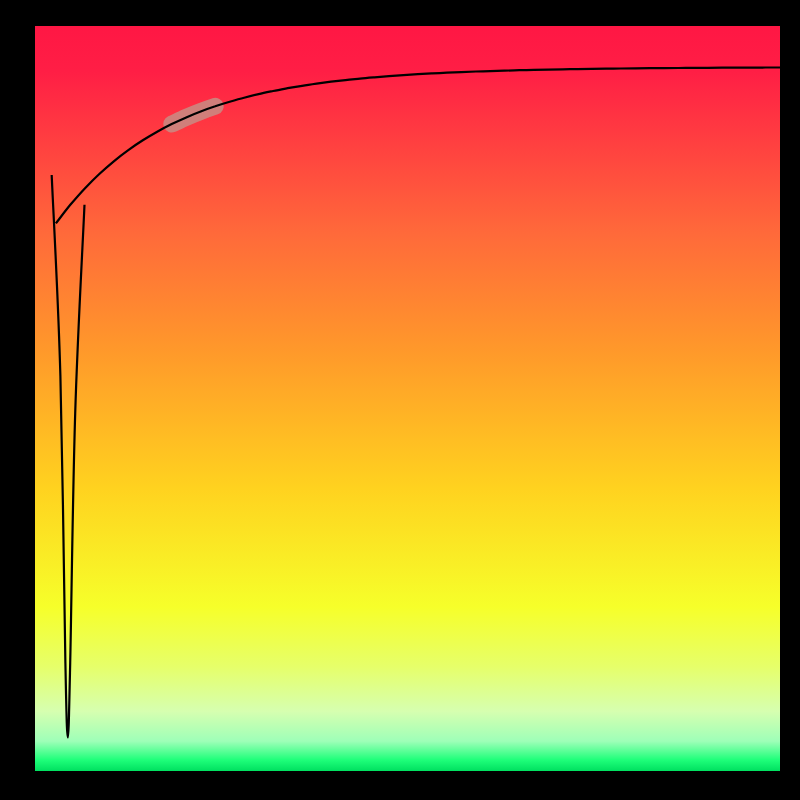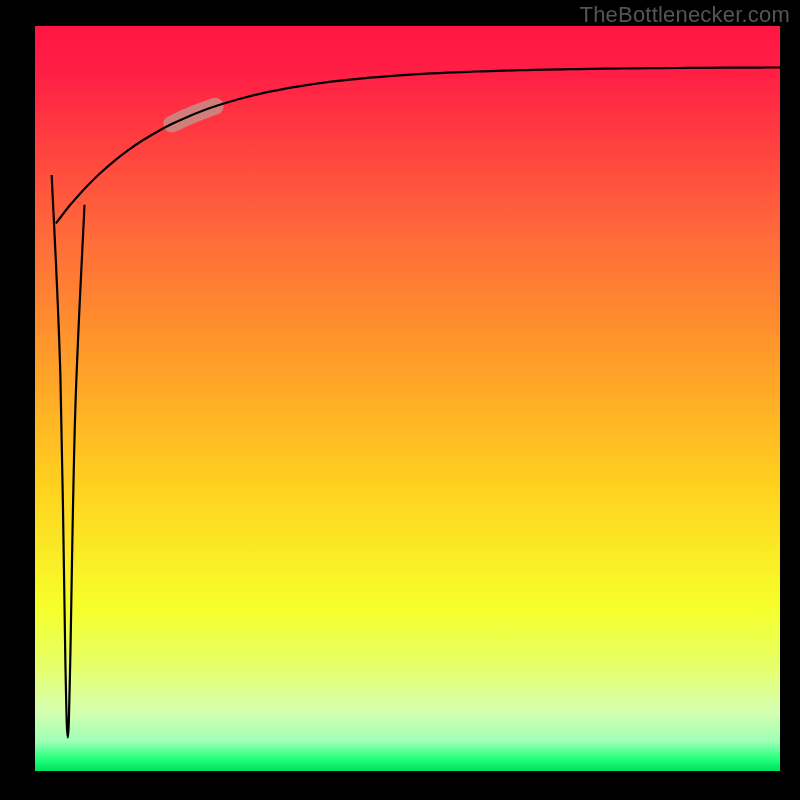--- a/index.html
+++ b/index.html
@@ -58,14 +58,13 @@
 
     <rect id="panel" fill="url(#bgGrad)" x="35" y="26" width="745" height="745"></rect>
 
     <path id="highlight" fill="none" stroke-linecap="round" d="M 171.7224 124.06892569423619 C 174.1 123.0, 181.4 119.5, 186.2 117.4 C 191.0 115.3, 195.9 113.3, 200.7 111.5 C 205.5 109.6, 212.8 107.1, 215.2 106.3" stroke="#c98a82" stroke-width="17" opacity="0.88"></path>
 
     <path id="curve" fill="none" stroke="#000000" stroke-width="2.2" d="M 55.86 223.42499999999998 C 58.3 220.3, 65.5 210.6, 70.3 204.8 C 75.2 199.0, 80.0 193.5, 84.8 188.4 C 89.7 183.3, 94.5 178.5, 99.3 174.0 C 104.1 169.5, 109.0 165.3, 113.8 161.3 C 118.6 157.3, 123.4 153.6, 128.3 150.1 C 133.1 146.6, 137.9 143.4, 142.8 140.3 C 147.6 137.2, 152.4 134.4, 157.2 131.7 C 162.1 129.0, 166.9 126.5, 171.7 124.1 C 176.5 121.7, 181.4 119.5, 186.2 117.4 C 191.0 115.3, 195.9 113.3, 200.7 111.5 C 205.5 109.6, 210.3 107.9, 215.2 106.3 C 220.0 104.6, 224.8 103.1, 229.7 101.7 C 234.5 100.3, 239.3 98.9, 244.1 97.7 C 249.0 96.4, 253.8 95.2, 258.6 94.1 C 263.4 93.0, 268.3 92.0, 273.1 91.0 C 277.9 90.0, 282.8 89.1, 287.6 88.2 C 292.4 87.4, 297.2 86.6, 302.1 85.8 C 306.9 85.0, 311.7 84.3, 316.6 83.6 C 321.4 83.0, 326.2 82.3, 331.0 81.7 C 335.9 81.2, 340.7 80.6, 345.5 80.1 C 350.3 79.5, 355.2 79.1, 360.0 78.6 C 364.8 78.1, 369.7 77.7, 374.5 77.3 C 379.3 76.9, 384.1 76.5, 389.0 76.1 C 393.8 75.8, 398.6 75.4, 403.4 75.1 C 408.3 74.8, 413.1 74.5, 417.9 74.2 C 422.8 73.9, 427.6 73.7, 432.4 73.4 C 437.2 73.2, 442.1 72.9, 446.9 72.7 C 451.7 72.5, 456.6 72.3, 461.4 72.1 C 466.2 71.9, 471.0 71.7, 475.9 71.5 C 480.7 71.4, 485.5 71.2, 490.3 71.1 C 495.2 70.9, 500.0 70.8, 504.8 70.6 C 509.7 70.5, 514.5 70.4, 519.3 70.2 C 524.1 70.1, 529.0 70.0, 533.8 69.9 C 538.6 69.8, 543.4 69.7, 548.3 69.6 C 553.1 69.5, 557.9 69.4, 562.8 69.3 C 567.6 69.2, 572.4 69.2, 577.2 69.1 C 582.1 69.0, 586.9 68.9, 591.7 68.9 C 596.6 68.8, 601.4 68.7, 606.2 68.7 C 611.0 68.6, 615.9 68.6, 620.7 68.5 C 625.5 68.4, 630.3 68.4, 635.2 68.4 C 640.0 68.3, 644.8 68.3, 649.7 68.2 C 654.5 68.2, 659.3 68.1, 664.1 68.1 C 669.0 68.1, 673.8 68.0, 678.6 68.0 C 683.4 68.0, 688.3 67.9, 693.1 67.9 C 697.9 67.9, 702.8 67.8, 707.6 67.8 C 712.4 67.8, 717.2 67.8, 722.1 67.7 C 726.9 67.7, 731.7 67.7, 736.6 67.7 C 741.4 67.6, 746.2 67.6, 751.0 67.6 C 755.9 67.6, 760.7 67.6, 765.5 67.5 C 770.3 67.5, 777.6 67.5, 780.0 67.5"></path>
 
     <path id="spike" fill="none" stroke="#000000" stroke-width="2.2" d="M 51.688 175 C 53.1 208.5, 58.1 294.8, 60.4 376.1 C 62.7 457.5, 64.1 602.8, 65.4 663.0 C 66.6 723.2, 67.0 737.5, 67.8 737.5 C 68.6 737.5, 69.0 717.0, 70.2 663.0 C 71.4 609.0, 72.8 489.8, 75.2 413.4 C 77.5 337.0, 83.0 239.6, 84.5 204.8"></path>
   </svg>
 
-  <div class="attribution">TheBottlenecker.com</div>
 </div>
 
 </body></html>

